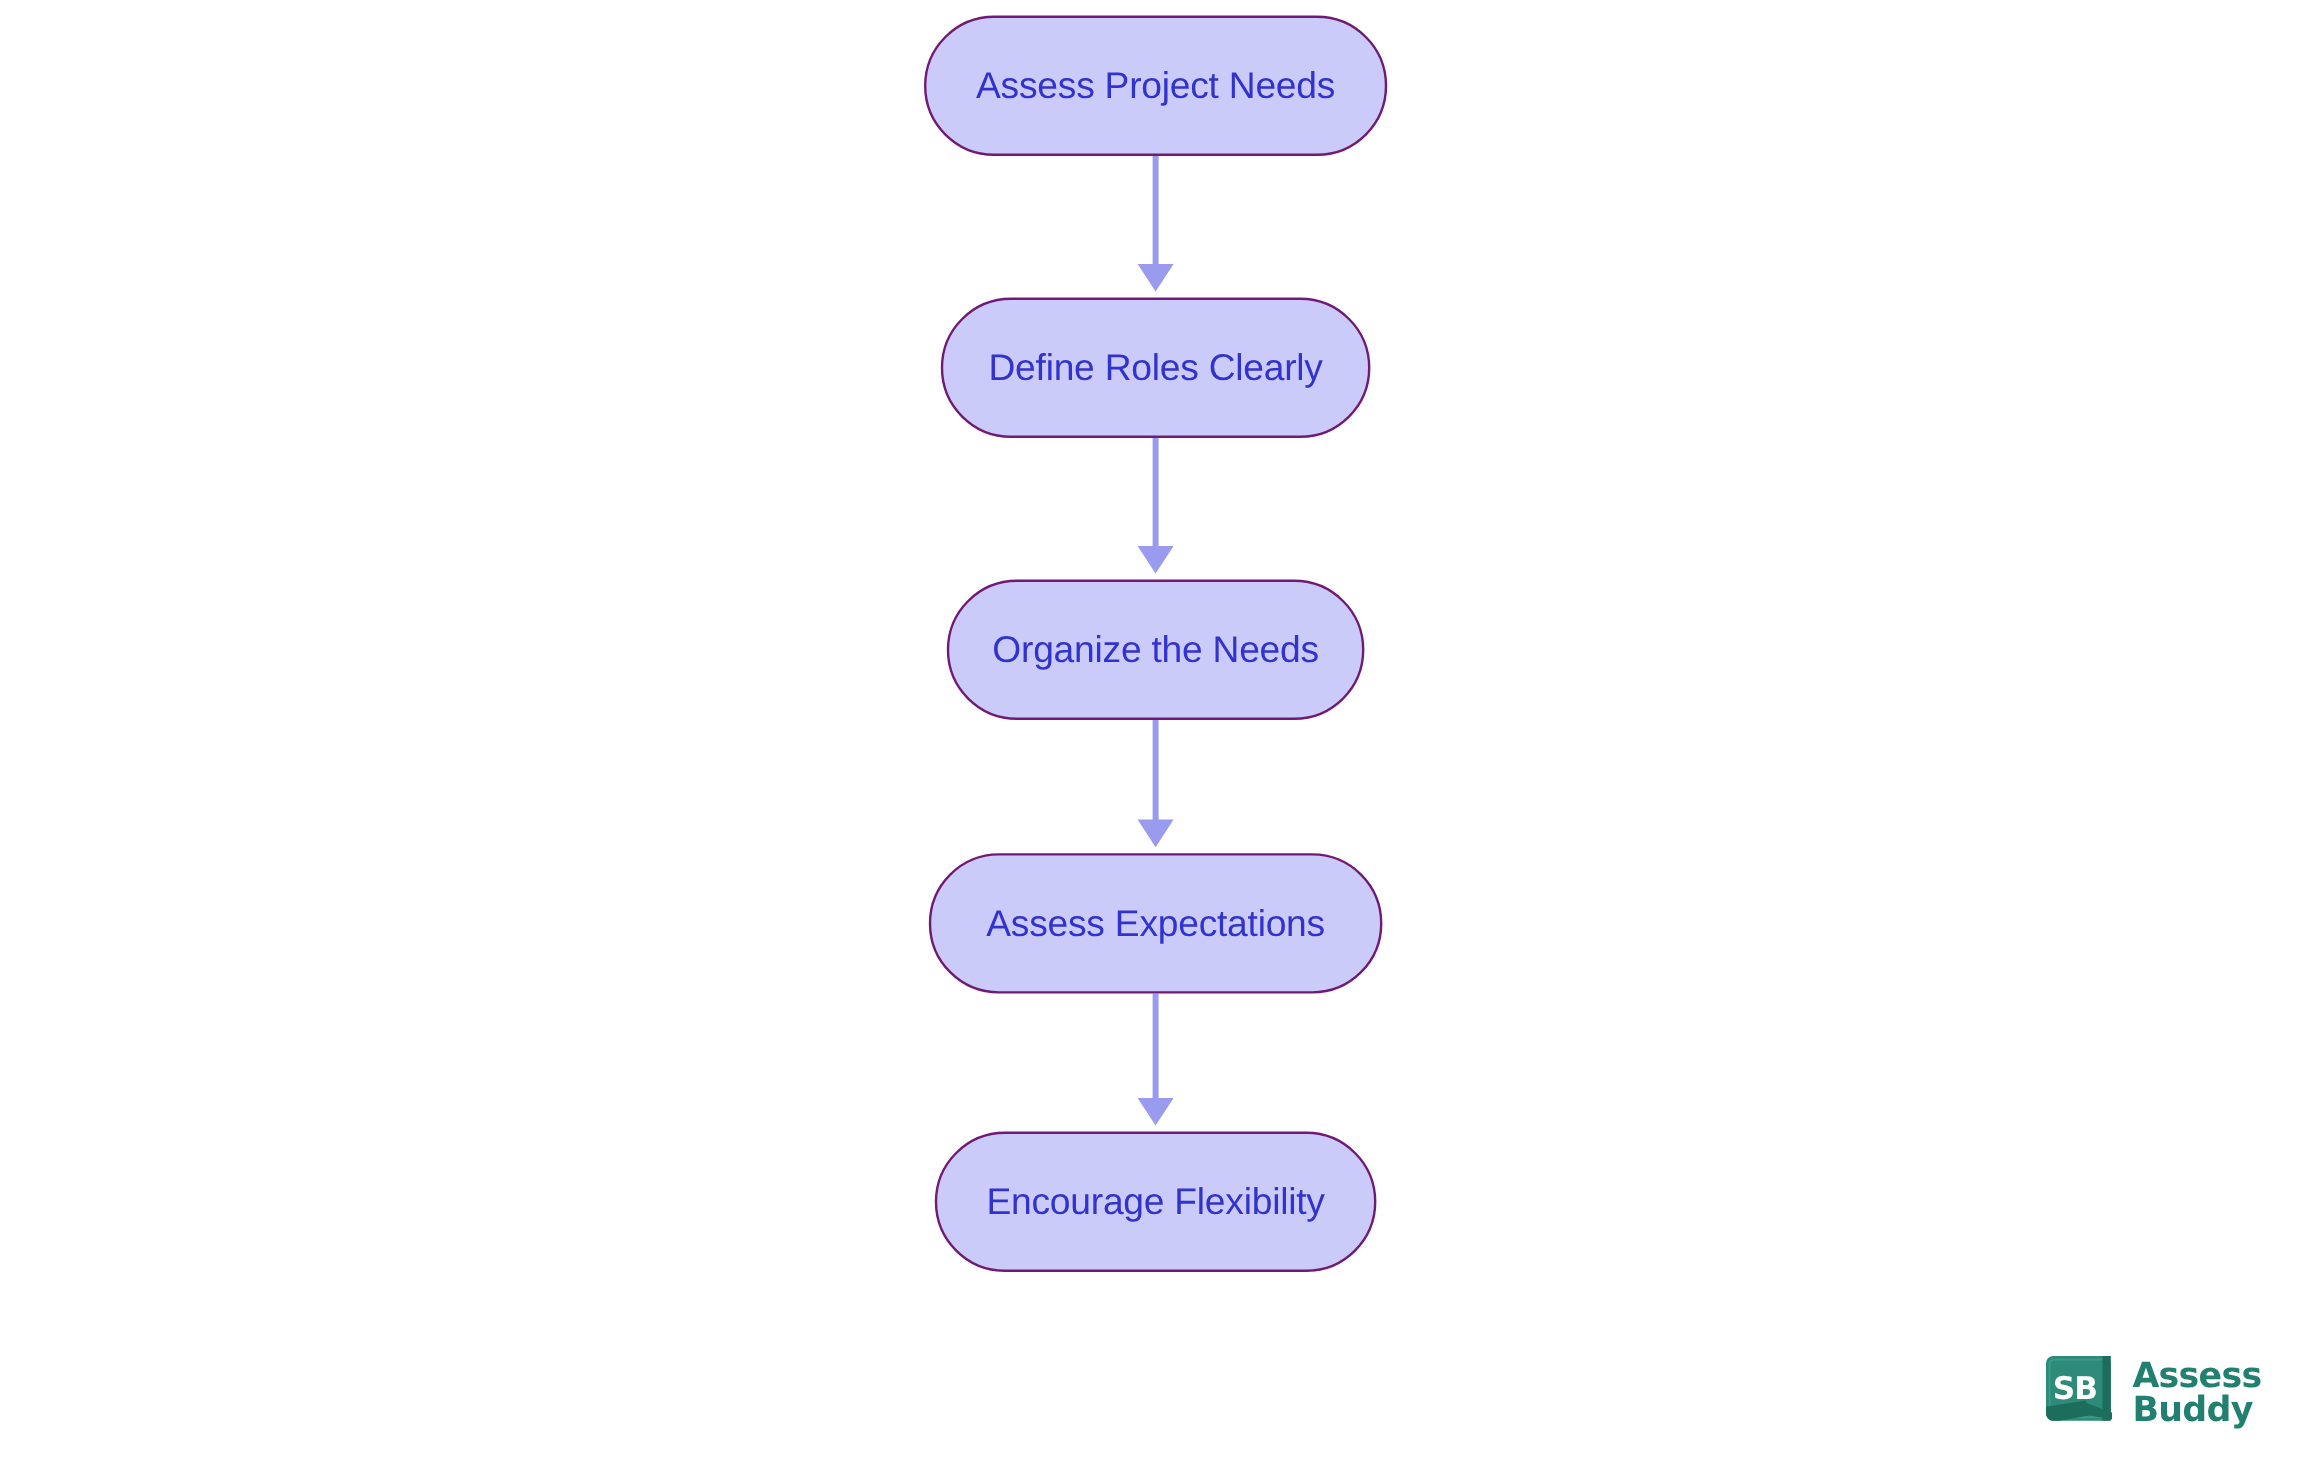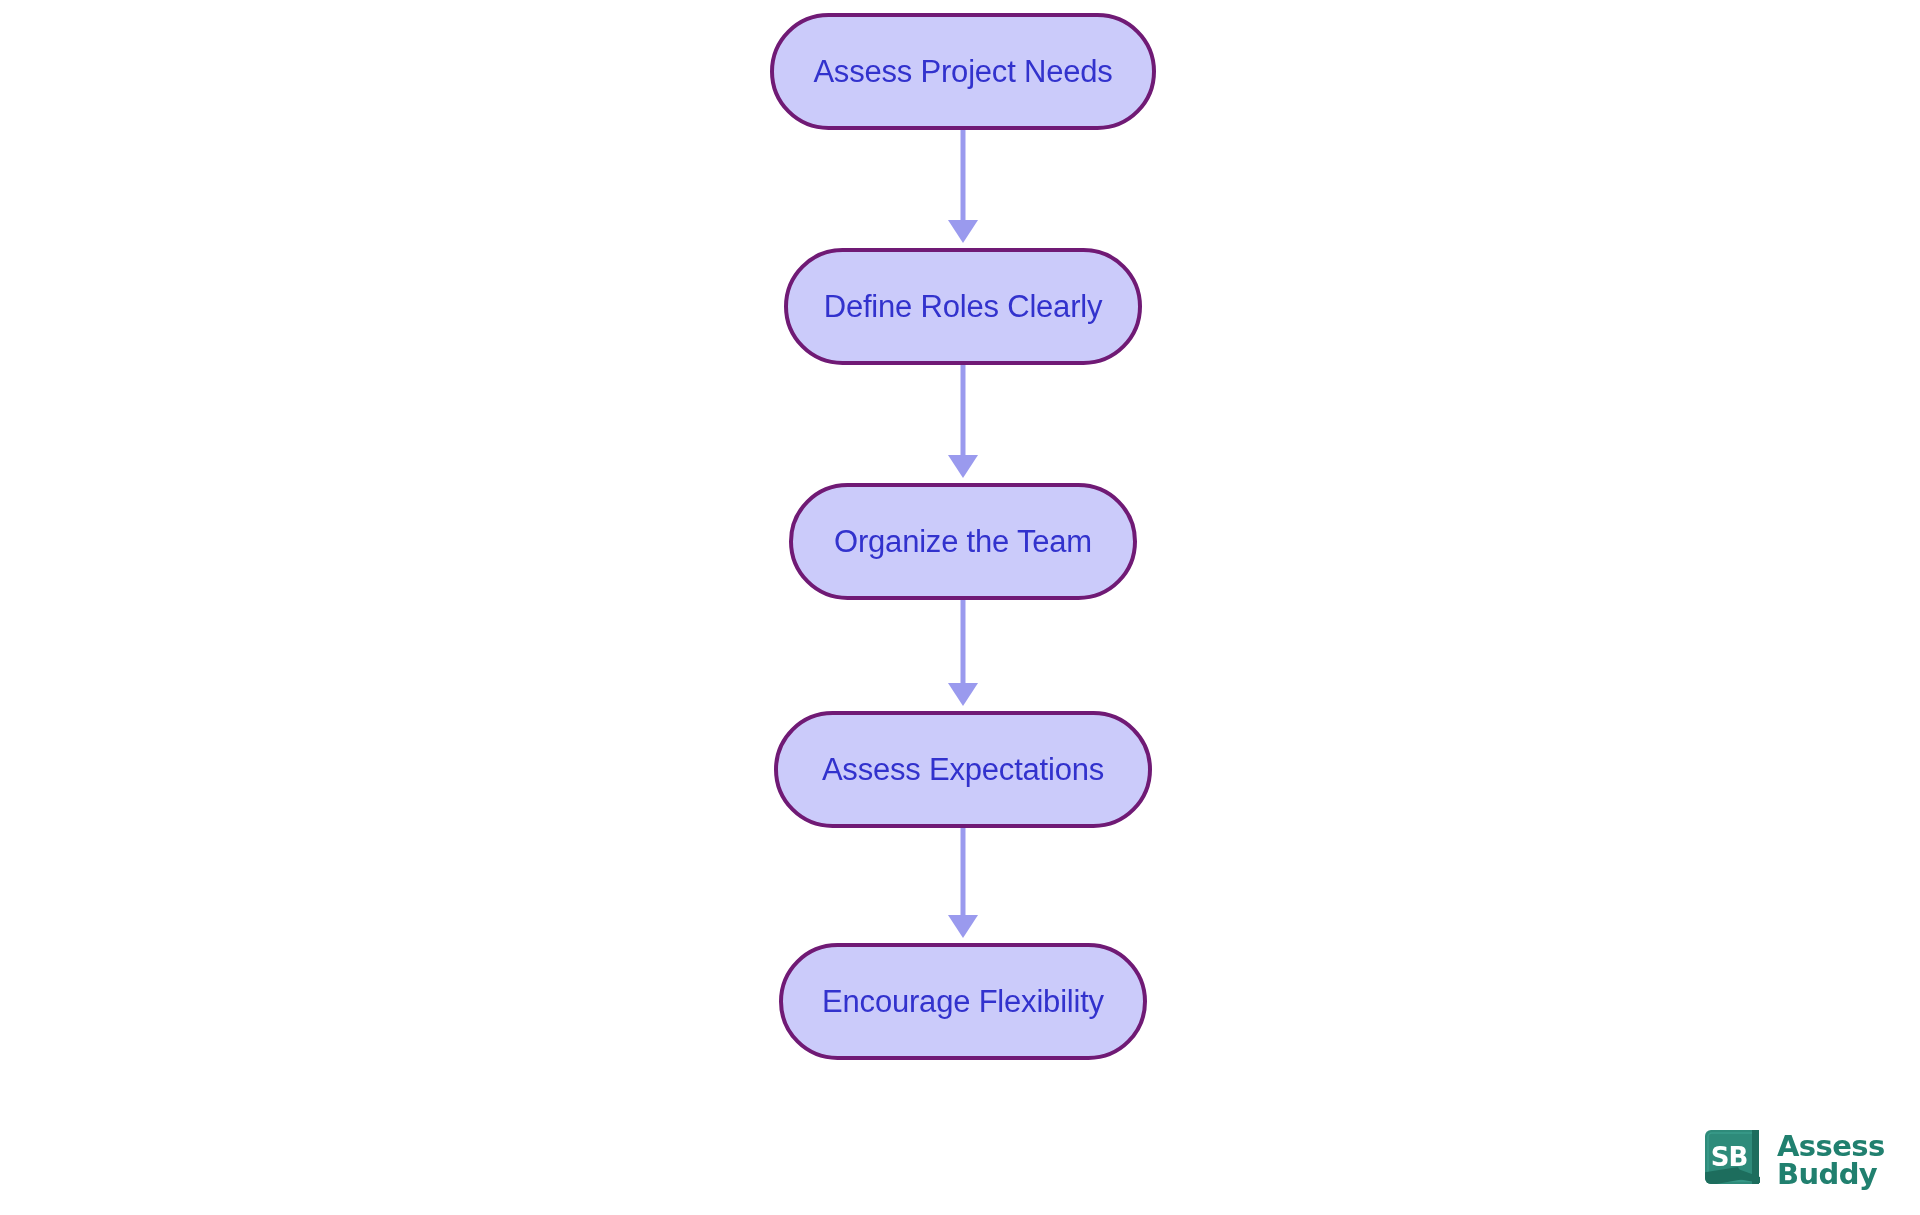--- a/index.html
+++ b/index.html
@@ -22,21 +22,21 @@
     top: 0;
     width: 1920px;
     height: 1215px;
   }
 
   
   .node {
     position: absolute;
     box-sizing: border-box;
     background: #cbcbfa;
-    border: 4px solid #701a75;
+    border: 2px solid #701a75;
     border-radius: 999px;
     display: flex;
     align-items: center;
     justify-content: center;
     text-align: center;
   }
   .node-label {
     color: #3232cd;
     font-family: "Liberation Sans", sans-serif;
     font-size: 31px;
@@ -117,21 +117,21 @@
 
   <div class="node node-0">
     <span class="node-label">Assess Project Needs</span>
   </div>
 
   <div class="node node-1">
     <span class="node-label">Define Roles Clearly</span>
   </div>
 
   <div class="node node-2">
-    <span class="node-label">Organize the Team</span>
+    <span class="node-label">Organize the Needs</span>
   </div>
 
   <div class="node node-3">
     <span class="node-label">Assess Expectations</span>
   </div>
 
   <div class="node node-4">
     <span class="node-label">Encourage Flexibility</span>
   </div>
 

